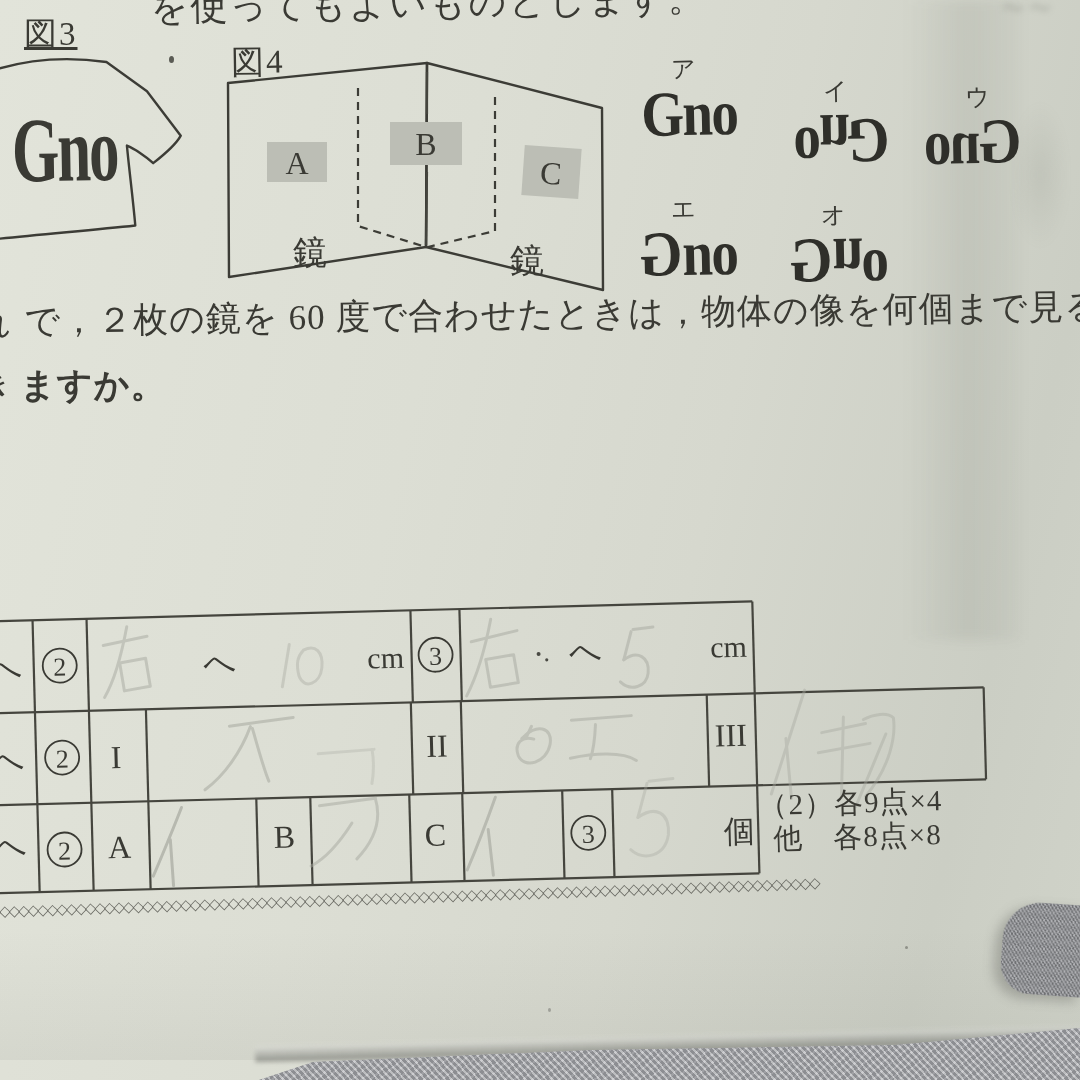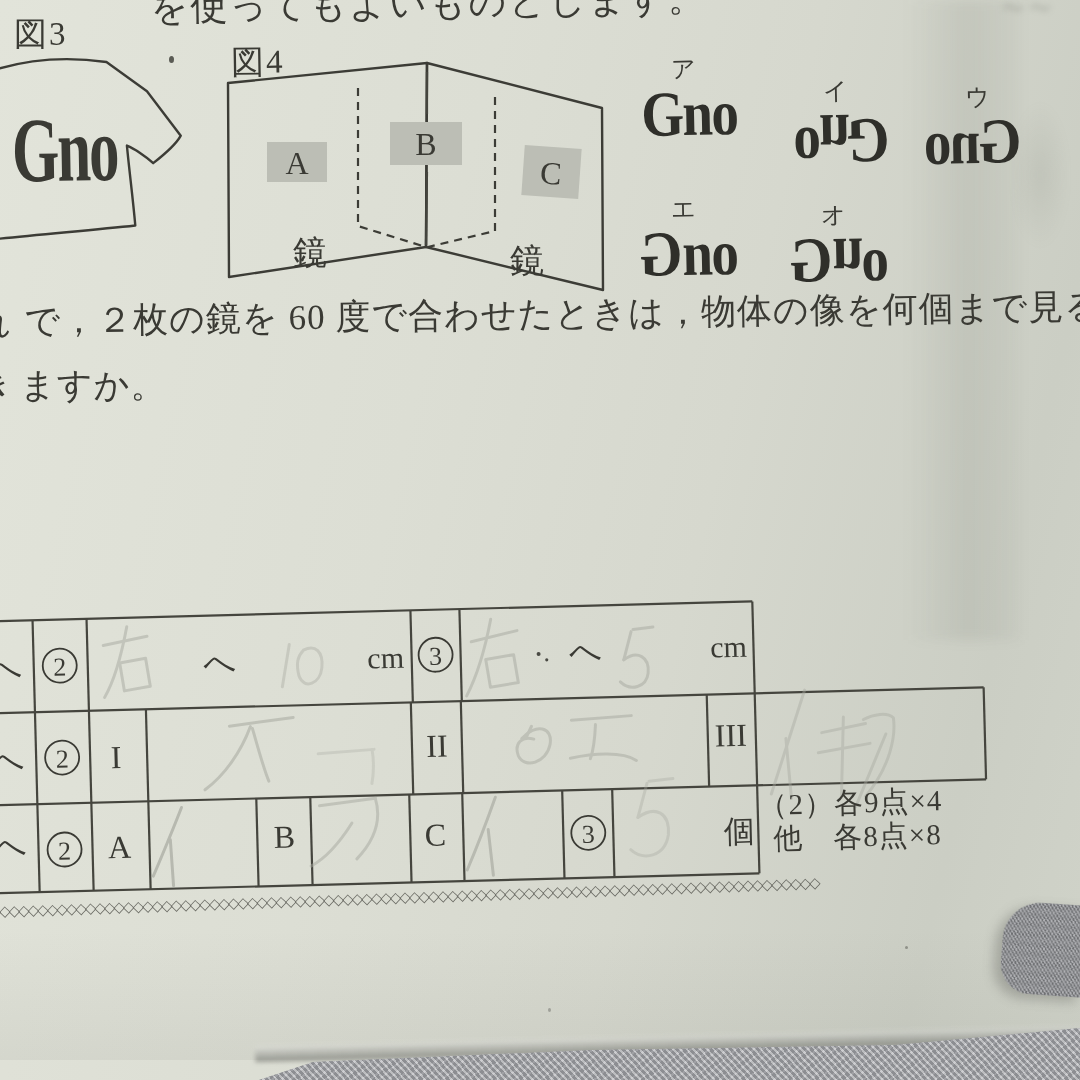--- a/index.html
+++ b/index.html
@@ -27,35 +27,35 @@
                      repeating-linear-gradient(-55deg,rgba(255,255,255,.12) 0 1.5px,rgba(0,0,0,.10) 1.5px 3px);
     transform:rotate(4deg);filter:blur(.6px);box-shadow:-7px 5px 12px rgba(60,60,58,.28);}
   .ghost-blob{position:absolute;filter:blur(3px);opacity:.5;color:#7e8078;
     font-size:22px;letter-spacing:5px;}
   .speck{position:absolute;background:rgba(45,45,40,.75);border-radius:50%;}
   
   .ink{color:#3a3a34;}
   .top-line{position:absolute;left:150px;top:-17px;font-size:37px;letter-spacing:2px;
     transform:rotate(-1deg);transform-origin:left top;white-space:nowrap;}
   .fig-label{position:absolute;font-size:33px;letter-spacing:2px;}
-  .fig3-label{left:14px;top:12px;}
+  .fig3-label{left:24px;top:12px;text-decoration:underline;}
   .fig4-label{left:231px;top:40px;transform:rotate(-1deg);}
   
   .opt{position:absolute;width:100px;text-align:center;transform:rotate(-1.2deg);}
   .opt .kana{font-size:24px;color:#3a3a34;line-height:26px;margin-bottom:2px;}
   .gno-word{font-weight:700;font-size:64px;line-height:60px;letter-spacing:-2px;color:#2f2f2a;
     transform:scale(.86,1);transform-origin:center top;white-space:nowrap;}
   .gno-word.mirror{transform:scale(-.86,1);}
   .fx{display:inline-block;transform:scaleX(-1);}
   .fy{display:inline-block;transform:scaleY(-1);}
   .r180{display:inline-block;transform:rotate(180deg);position:relative;top:5px;}
   
   .q1{position:absolute;left:24px;top:298px;font-size:35px;letter-spacing:1px;white-space:nowrap;
       transform:rotate(-.8deg);transform-origin:left top;}
-  .q2{position:absolute;left:20px;top:362px;font-size:35px;letter-spacing:1px;}
+  .q2{position:absolute;left:20px;top:362px;font-size:35px;letter-spacing:1px;font-weight:bold;}
   .frag1{position:absolute;left:-25px;top:300px;font-size:35px;}
   .frag2{position:absolute;left:-23px;top:364px;font-size:35px;}
   
   .score{position:absolute;left:758px;top:788px;font-size:29px;letter-spacing:1px;
     transform:rotate(-1.5deg);transform-origin:left top;line-height:34px;color:#3a3a34;white-space:nowrap;}
   .score .l2{padding-left:14px;}
   
   .zigzag{position:absolute;left:-20px;top:903px;width:1140px;font-family:"DejaVu Sans",sans-serif;
     font-size:15px;letter-spacing:-2px;color:#4e4e48;opacity:.8;transform:rotate(-2deg);
     transform-origin:left center;white-space:nowrap;overflow:hidden;}

